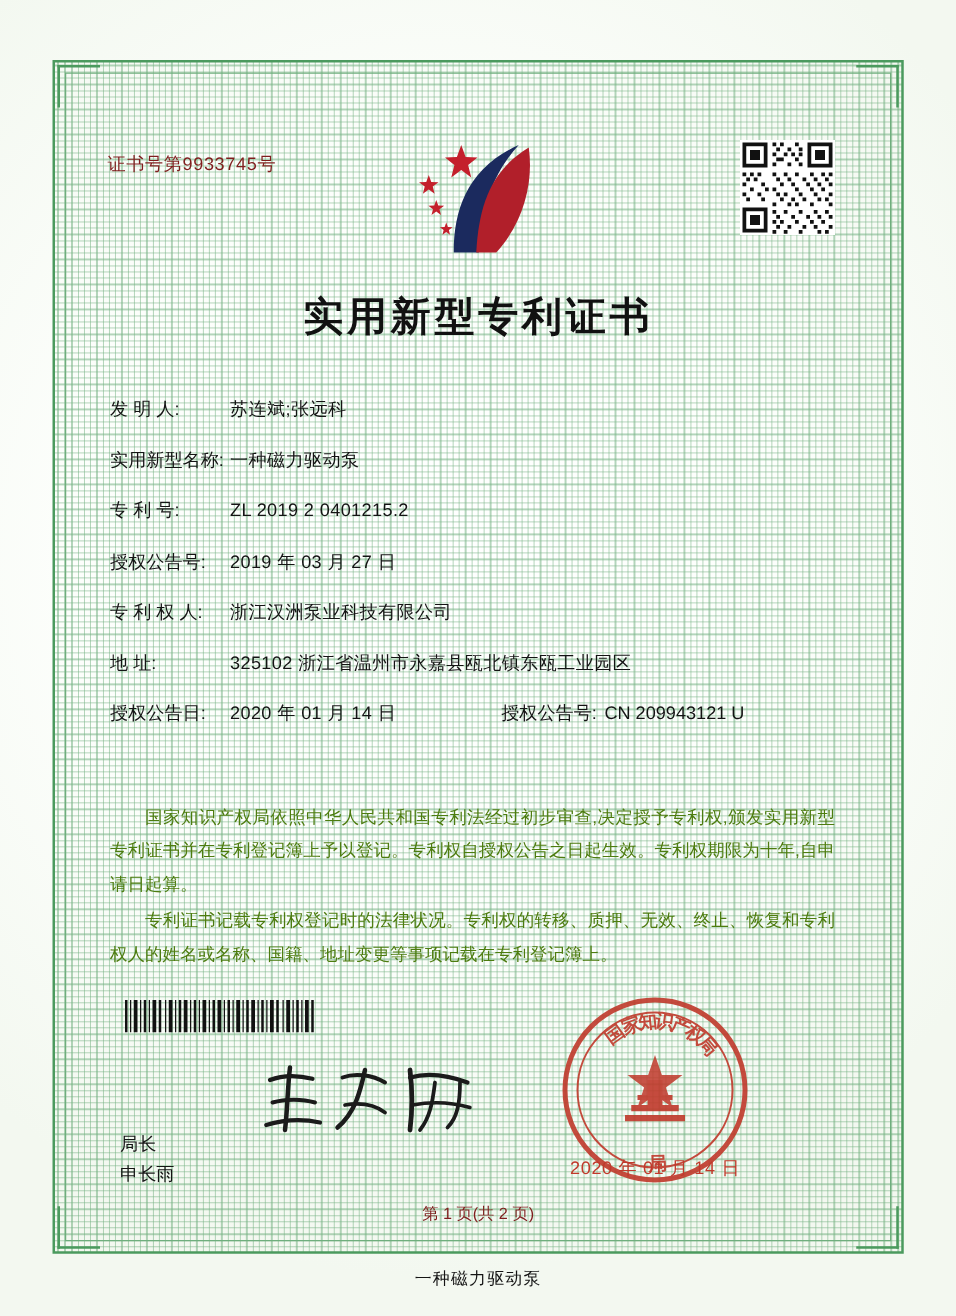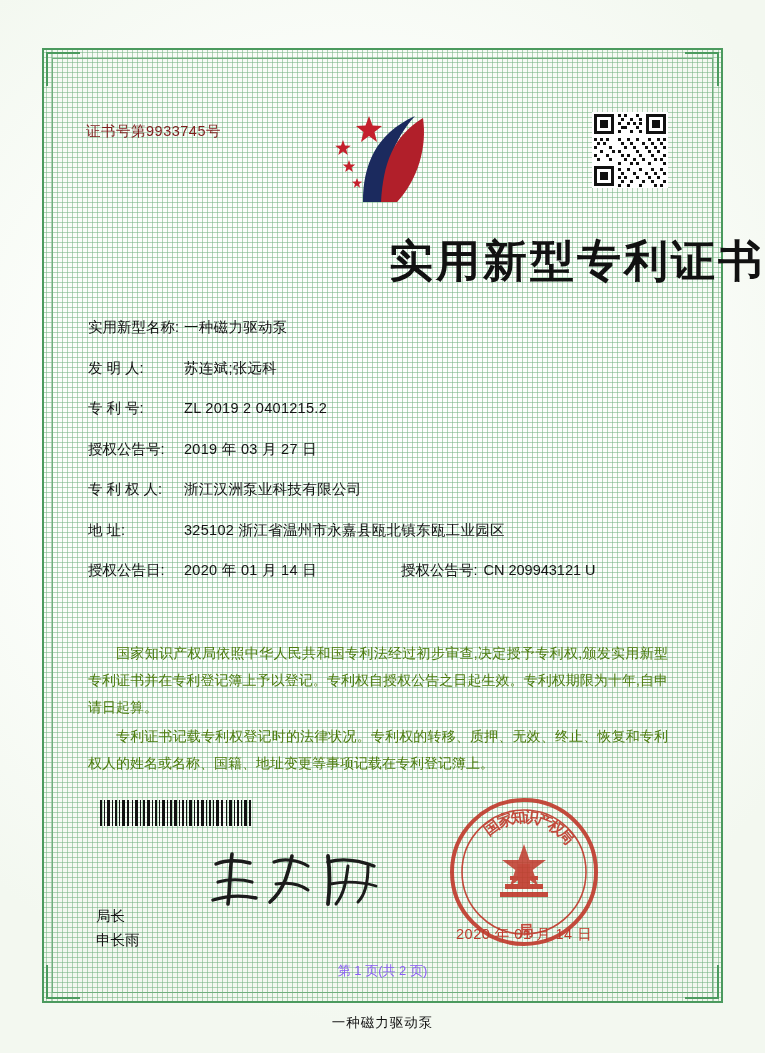--- a/index.html
+++ b/index.html
@@ -85,23 +85,23 @@
   }
   .qr {
     position: absolute;
     left: 592px; top: 112px;
     width: 76px; height: 76px;
   }
   .title {
     position: absolute;
     left: 0; top: 232px;
     width: 765px;
-    text-align: right;
+    text-align: center;
     font-family: "DejaVu Sans", sans-serif;
-    font-size: 44px;
+    font-size: 32px;
     font-weight: bold;
     letter-spacing: 3px;
     color: #111111;
   }
 
   
   .fields {
     position: absolute;
     left: 88px; top: 318px;
     width: 600px;
@@ -177,21 +177,21 @@
     font-size: 14.5px;
     color: #c0392b;
     letter-spacing: 0.5px;
   }
   .page-num {
     position: absolute;
     left: 0; top: 962px;
     width: 765px;
     text-align: center;
     font-size: 13px;
-    color: #8b5cf6;
+    color: #7f1d1d;
   }
   .footnote {
     position: absolute;
     left: 0; top: 1014px;
     width: 765px;
     text-align: center;
     font-size: 13.5px;
     color: #141414;
     letter-spacing: 1px;
   }
@@ -327,26 +327,26 @@
           <rect x="62" y="72" width="3" height="3"></rect>
           <rect x="68" y="72" width="3" height="3"></rect>
       </g>
     </svg>
   </div>
 
   <div class="title">实用新型专利证书</div>
 
   <div class="fields">
     <div class="field-row">
+      <span class="field-label">发  明  人:</span>
+      <span class="field-value">苏连斌;张远科</span>
+    </div>
+    <div class="field-row">
       <span class="field-label">实用新型名称:</span>
       <span class="field-value">一种磁力驱动泵</span>
-    </div>
-    <div class="field-row">
-      <span class="field-label">发  明  人:</span>
-      <span class="field-value">苏连斌;张远科</span>
     </div>
     <div class="field-row">
       <span class="field-label">专  利  号:</span>
       <span class="field-value">ZL 2019 2 0401215.2</span>
     </div>
     <div class="field-row">
       <span class="field-label">授权公告号:</span>
       <span class="field-value">2019 年 03 月 27 日</span>
     </div>
     <div class="field-row">

